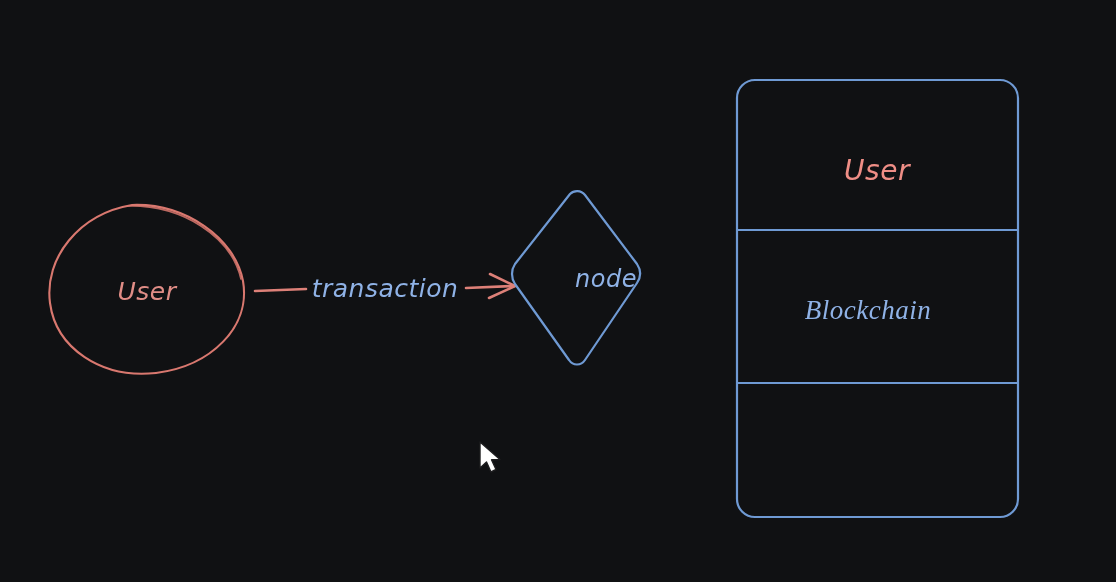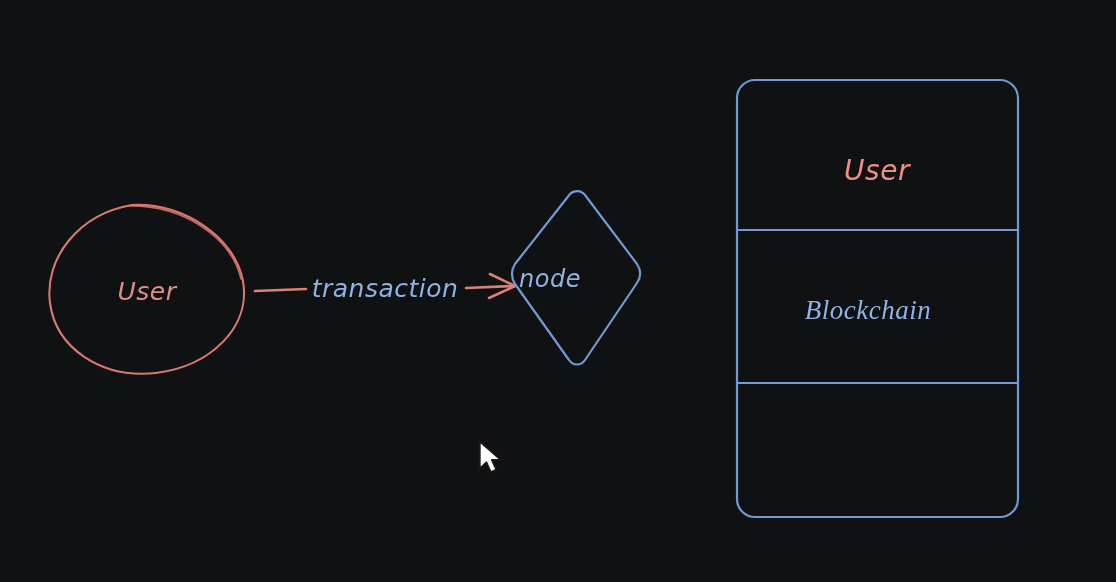--- a/index.html
+++ b/index.html
@@ -110,19 +110,19 @@
 
     <g class="cursor-layer" transform="translate(479,441)">
       <path d="M 1 1 L 1 27 L 7.5 21 L 12 31 L 17 28.5 L 12.5 18.8 L 21 18.5 Z" fill="#ffffff" stroke="#1d1d1f" stroke-width="1.4" stroke-linejoin="round"></path>
     </g>
   </svg>
 
   <div class="lbl hand-label lbl-user" style="left:147px; top:291px;">User</div>
 
   <div class="lbl hand-label lbl-transaction" style="left:385px; top:288px;">transaction</div>
 
-  <div class="lbl hand-label lbl-node" style="left:550px; top:279px;">node</div>
+  <div class="lbl hand-label lbl-node" style="left:606px; top:279px;">node</div>
 
   <div class="lbl hand-label lbl-block" style="left:877px; top:170px;">User</div>
 
   <div class="lbl hand-label lbl-blockchain" style="left:868px; top:310px;">Blockchain</div>
 
 </div>
 
 </body></html>

